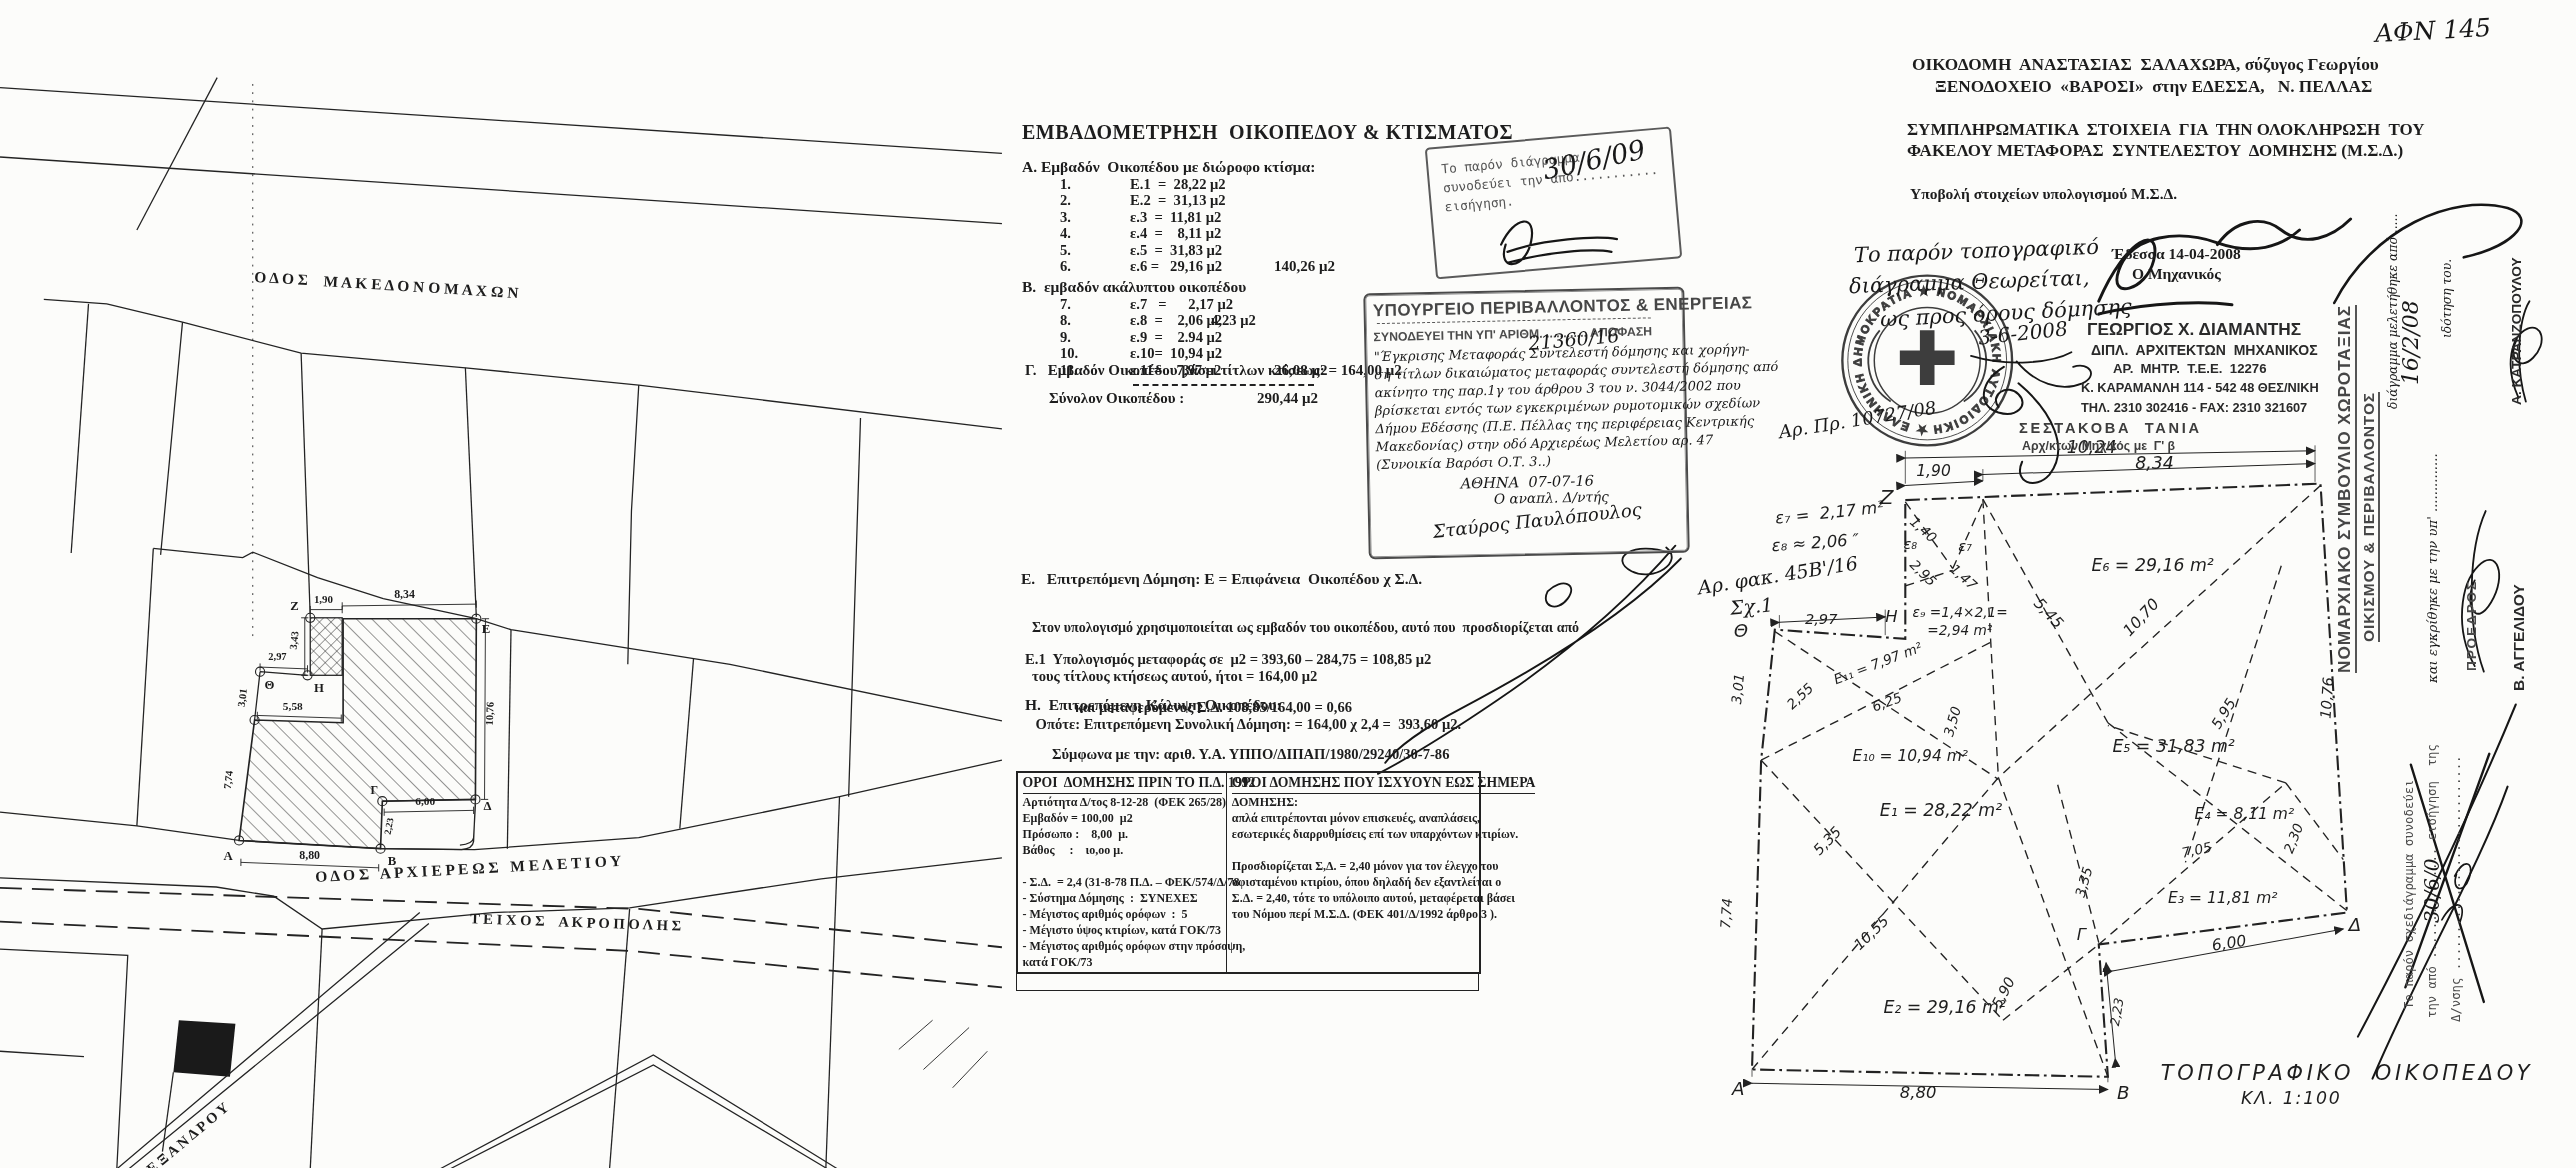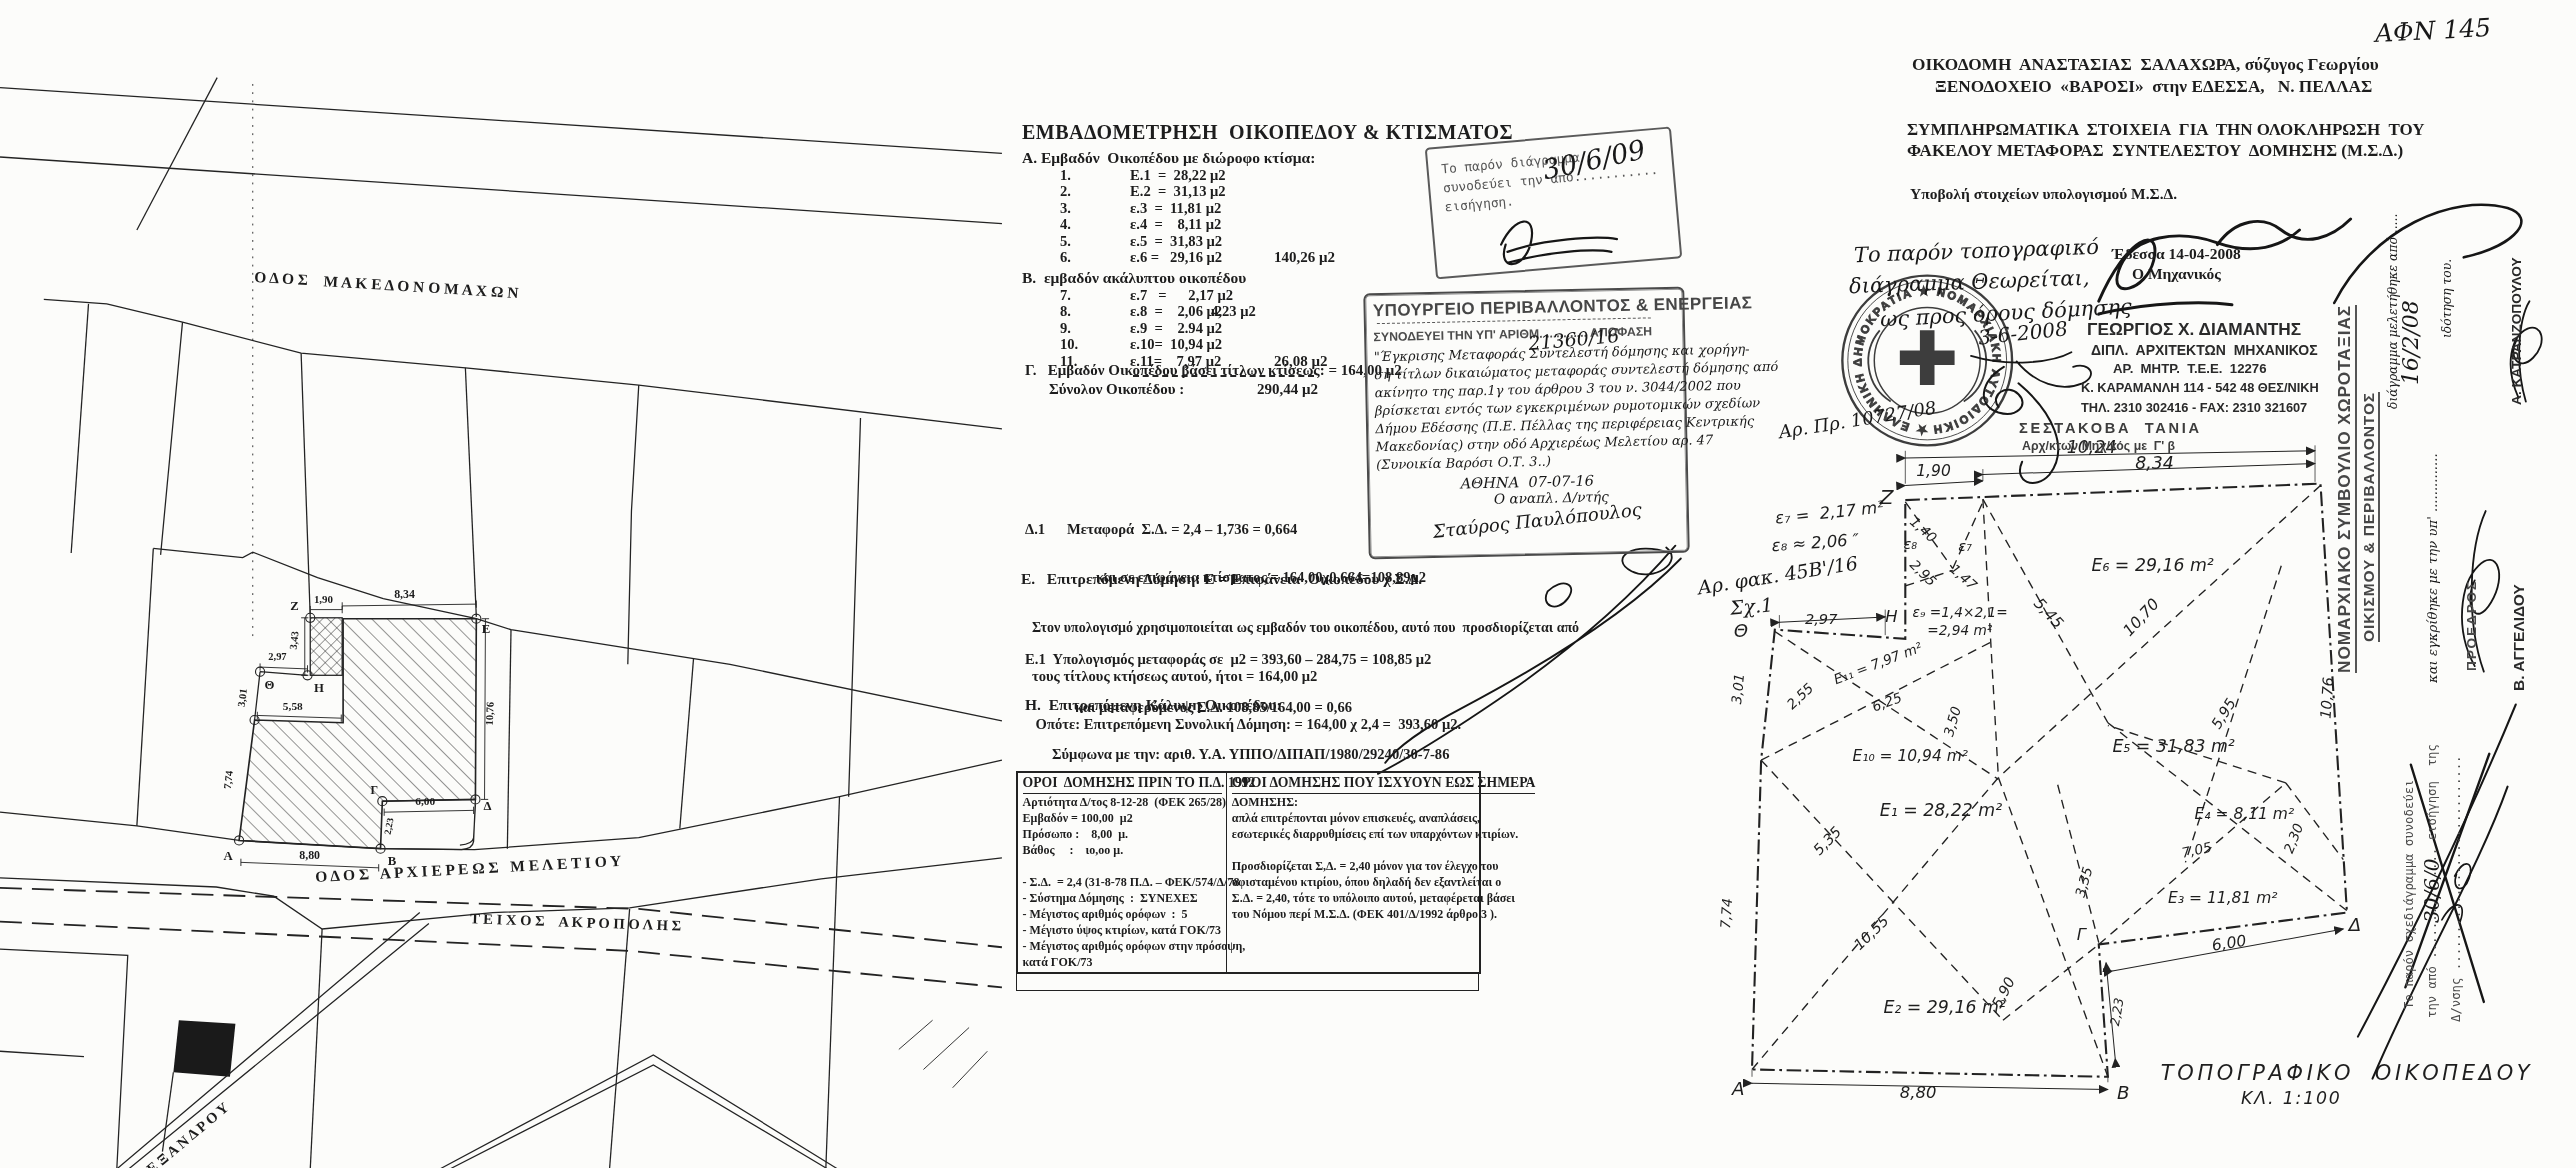--- a/index.html
+++ b/index.html
@@ -10,21 +10,21 @@
   .sans{font-family:"Liberation Sans",sans-serif;font-weight:bold;color:#2a2a2a;white-space:pre;}
   .mono{font-family:"DejaVu Sans Mono",monospace;color:#4c4c4c;white-space:pre;}
   .hw{font-family:"DejaVu Serif",serif;font-style:italic;color:#181818;white-space:pre;}
   svg text{white-space:pre;}
   .st{font-family:"DejaVu Sans",sans-serif;font-style:italic;fill:#1e1e1e;}
   .sm{font-family:"Liberation Serif",serif;font-weight:bold;fill:#1c1c1c;}
   .stc{font-family:"Liberation Sans",sans-serif;font-weight:bold;fill:#3c3c3c;}
   
   #calc{left:1022px;top:77px;width:639px;}
   #calc .title{font-size:20px;letter-spacing:0.5px;height:27px;margin-top:44px;}
-  #calc .sec{font-size:15.5px;height:18px;margin-top:1px;}
+  #calc .sec{font-size:15.5px;height:18px;margin-top:10px;}
   .crow{position:relative;height:16.4px;font-size:14.6px;}
   .crow .cnum{position:absolute;left:38px;}
   .crow .cval{position:absolute;left:108px;}
   .crow .csum{position:absolute;left:252px;font-size:15px;}
   .crow .csum2{position:absolute;left:189px;}
   .dashsep{margin:6.4px 0 3.7px 111px;width:181px;border-top:2.3px dashed #222;}
   .trow{position:relative;height:18px;font-size:15px;}
   .trow .tlab{position:absolute;left:27px;}
   .trow .tval{position:absolute;left:235px;}
   .blk{line-height:16px;font-size:14.6px;}
@@ -280,24 +280,20 @@
   <div class="ser sec" style="margin-top:3.7px">Β.  εμβαδόν ακάλυπτου οικοπέδου</div>
   <div class="crow ser"><span class="cnum">7.</span><span class="cval">ε.7   =      2,17 μ2</span></div>
   <div class="crow ser"><span class="cnum">8.</span><span class="cval">ε.8  =    2,06 μ2</span><span class="csum2">4,23 μ2</span></div>
   <div class="crow ser"><span class="cnum">9.</span><span class="cval">ε.9  =    2.94 μ2</span></div>
   <div class="crow ser"><span class="cnum">10.</span><span class="cval">ε.10=  10,94 μ2</span></div>
   <div class="crow ser"><span class="cnum">11.</span><span class="cval">ε.11=    7,97 μ2</span><span class="csum">26,08 μ2</span></div>
   <div class="dashsep"></div>
   <div class="trow ser"><span class="tlab">Σύνολον Οικοπέδου :</span><span class="tval">290,44 μ2</span></div>
 </div>
 <div class="abs ser" style="left:1025px;top:362px;font-size:15px;">Γ.   Εμβαδόν Οικοπέδου βάσει τίτλων κτίσεως: = 164,00 μ2</div>
-<div id="blkD1" class="abs ser blk" style="left:1025px;top:489px;">
-  <div>Δ.1      Μεταφορά  Σ.Δ. = 2,4 – 1,736 = 0,664</div>
-  <div>και σε επιφάνεια κτίσματος = 164,00χ0,664=108,89μ2</div>
-</div>
 <div id="blkE" class="abs ser blk" style="left:1021px;top:539px;">
   <div style="font-size:15.5px;height:17.3px">Ε.   Επιτρεπόμενη Δόμηση: Ε = Επιφάνεια  Οικοπέδου χ Σ.Δ.</div>
   <div>Στον υπολογισμό χρησιμοποιείται ως εμβαδόν του οικοπέδου, αυτό που  προσδιορίζεται από</div>
   <div>τους τίτλους κτήσεως αυτού, ήτοι = 164,00 μ2</div>
   <div>Οπότε: Επιτρεπόμενη Συνολική Δόμηση: = 164,00 χ 2,4 =  393,60 μ2.</div>
 </div>
 <div id="blkE1" class="abs ser blk" style="left:1025px;top:619px;">
   <div>Ε.1  Υπολογισμός μεταφοράς σε  μ2 = 393,60 – 284,75 = 108,85 μ2</div>
   <div>και μεταφερόμενος Σ.Δ. 108,85/164,00 = 0,66</div>
 </div>

